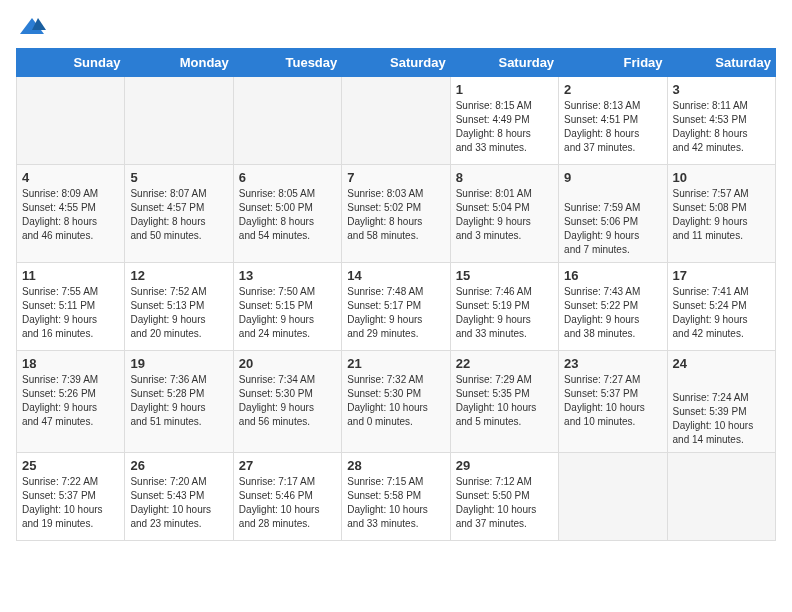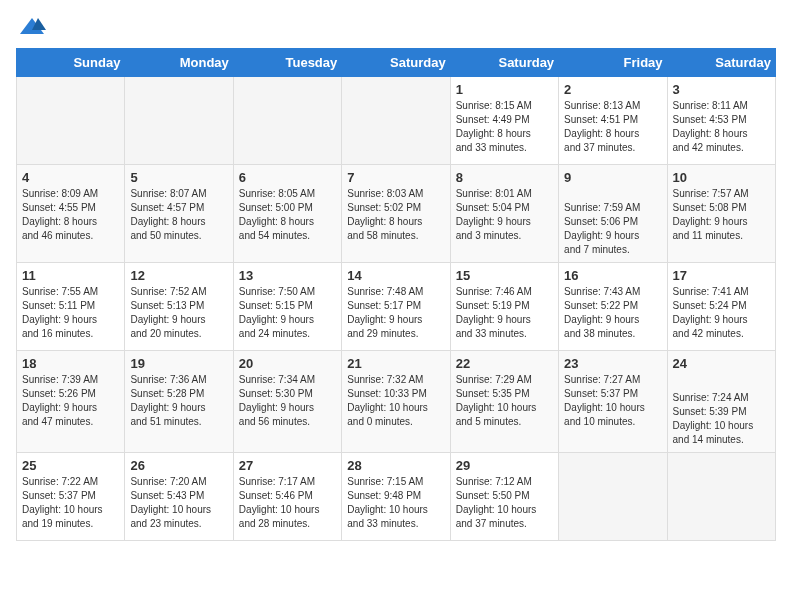--- a/index.html
+++ b/index.html
@@ -273,21 +273,21 @@
         <td>
           <span class="day-number">20</span>
           <div class="day-info" style="white-space: pre-line;">Sunrise: 7:34 AM
 Sunset: 5:30 PM
 Daylight: 9 hours
 and 56 minutes.</div>
         </td>
         <td>
           <span class="day-number">21</span>
           <div class="day-info" style="white-space: pre-line;">Sunrise: 7:32 AM
-Sunset: 10:33 PM
+Sunset: 5:30 PM
 Daylight: 10 hours
 and 0 minutes.</div>
         </td>
         <td>
           <span class="day-number">22</span>
           <div class="day-info" style="white-space: pre-line;">Sunrise: 7:29 AM
 Sunset: 5:35 PM
 Daylight: 10 hours
 and 5 minutes.</div>
         </td>
@@ -324,21 +324,21 @@
         <td>
           <span class="day-number">27</span>
           <div class="day-info" style="white-space: pre-line;">Sunrise: 7:17 AM
 Sunset: 5:46 PM
 Daylight: 10 hours
 and 28 minutes.</div>
         </td>
         <td>
           <span class="day-number">28</span>
           <div class="day-info" style="white-space: pre-line;">Sunrise: 7:15 AM
-Sunset: 9:48 PM
+Sunset: 5:58 PM
 Daylight: 10 hours
 and 33 minutes.</div>
         </td>
         <td>
           <span class="day-number">29</span>
           <div class="day-info" style="white-space: pre-line;">Sunrise: 7:12 AM
 Sunset: 5:50 PM
 Daylight: 10 hours
 and 37 minutes.</div>
         </td>

